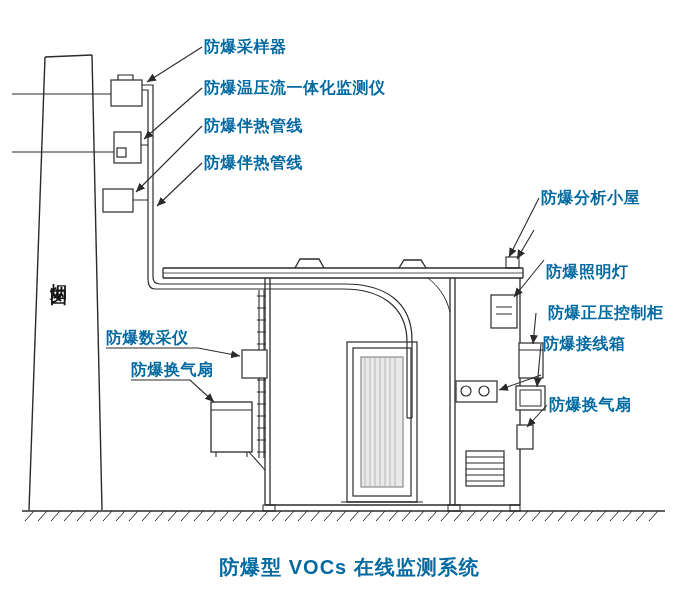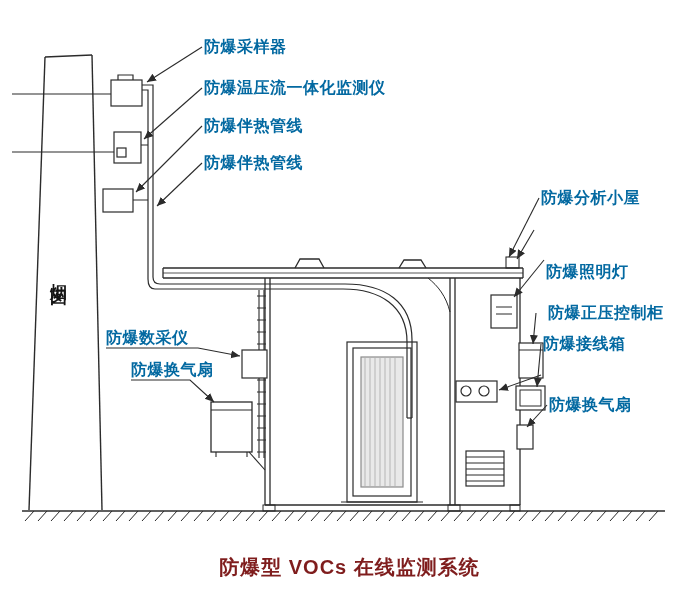--- a/index.html
+++ b/index.html
@@ -10,21 +10,21 @@
   .callout {
     position:absolute; font-size:16px; font-weight:700; color:#0369a1;
     white-space:nowrap; letter-spacing:0.5px; line-height:18px;
   }
   .chimney-label {
     position:absolute; left:47px; top:270px; writing-mode:vertical-rl;
     font-size:17px; font-weight:700; letter-spacing:4px; color:#141414;
   }
   .diagram-title {
     position:absolute; left:0; right:0; top:554px; text-align:center;
-    font-size:20px; font-weight:700; color:#7f1d1d; letter-spacing:1px;
+    font-size:20px; font-weight:700; color:#0369a1; letter-spacing:1px;
   }
 </style>
 </head>
 <body>
 
 <div class="stage">
 
   <svg width="699" height="598" viewBox="0 0 699 598">
     <defs>
       <marker id="arr" markerWidth="12" markerHeight="10" refX="9" refY="4" orient="auto" markerUnits="userSpaceOnUse">

